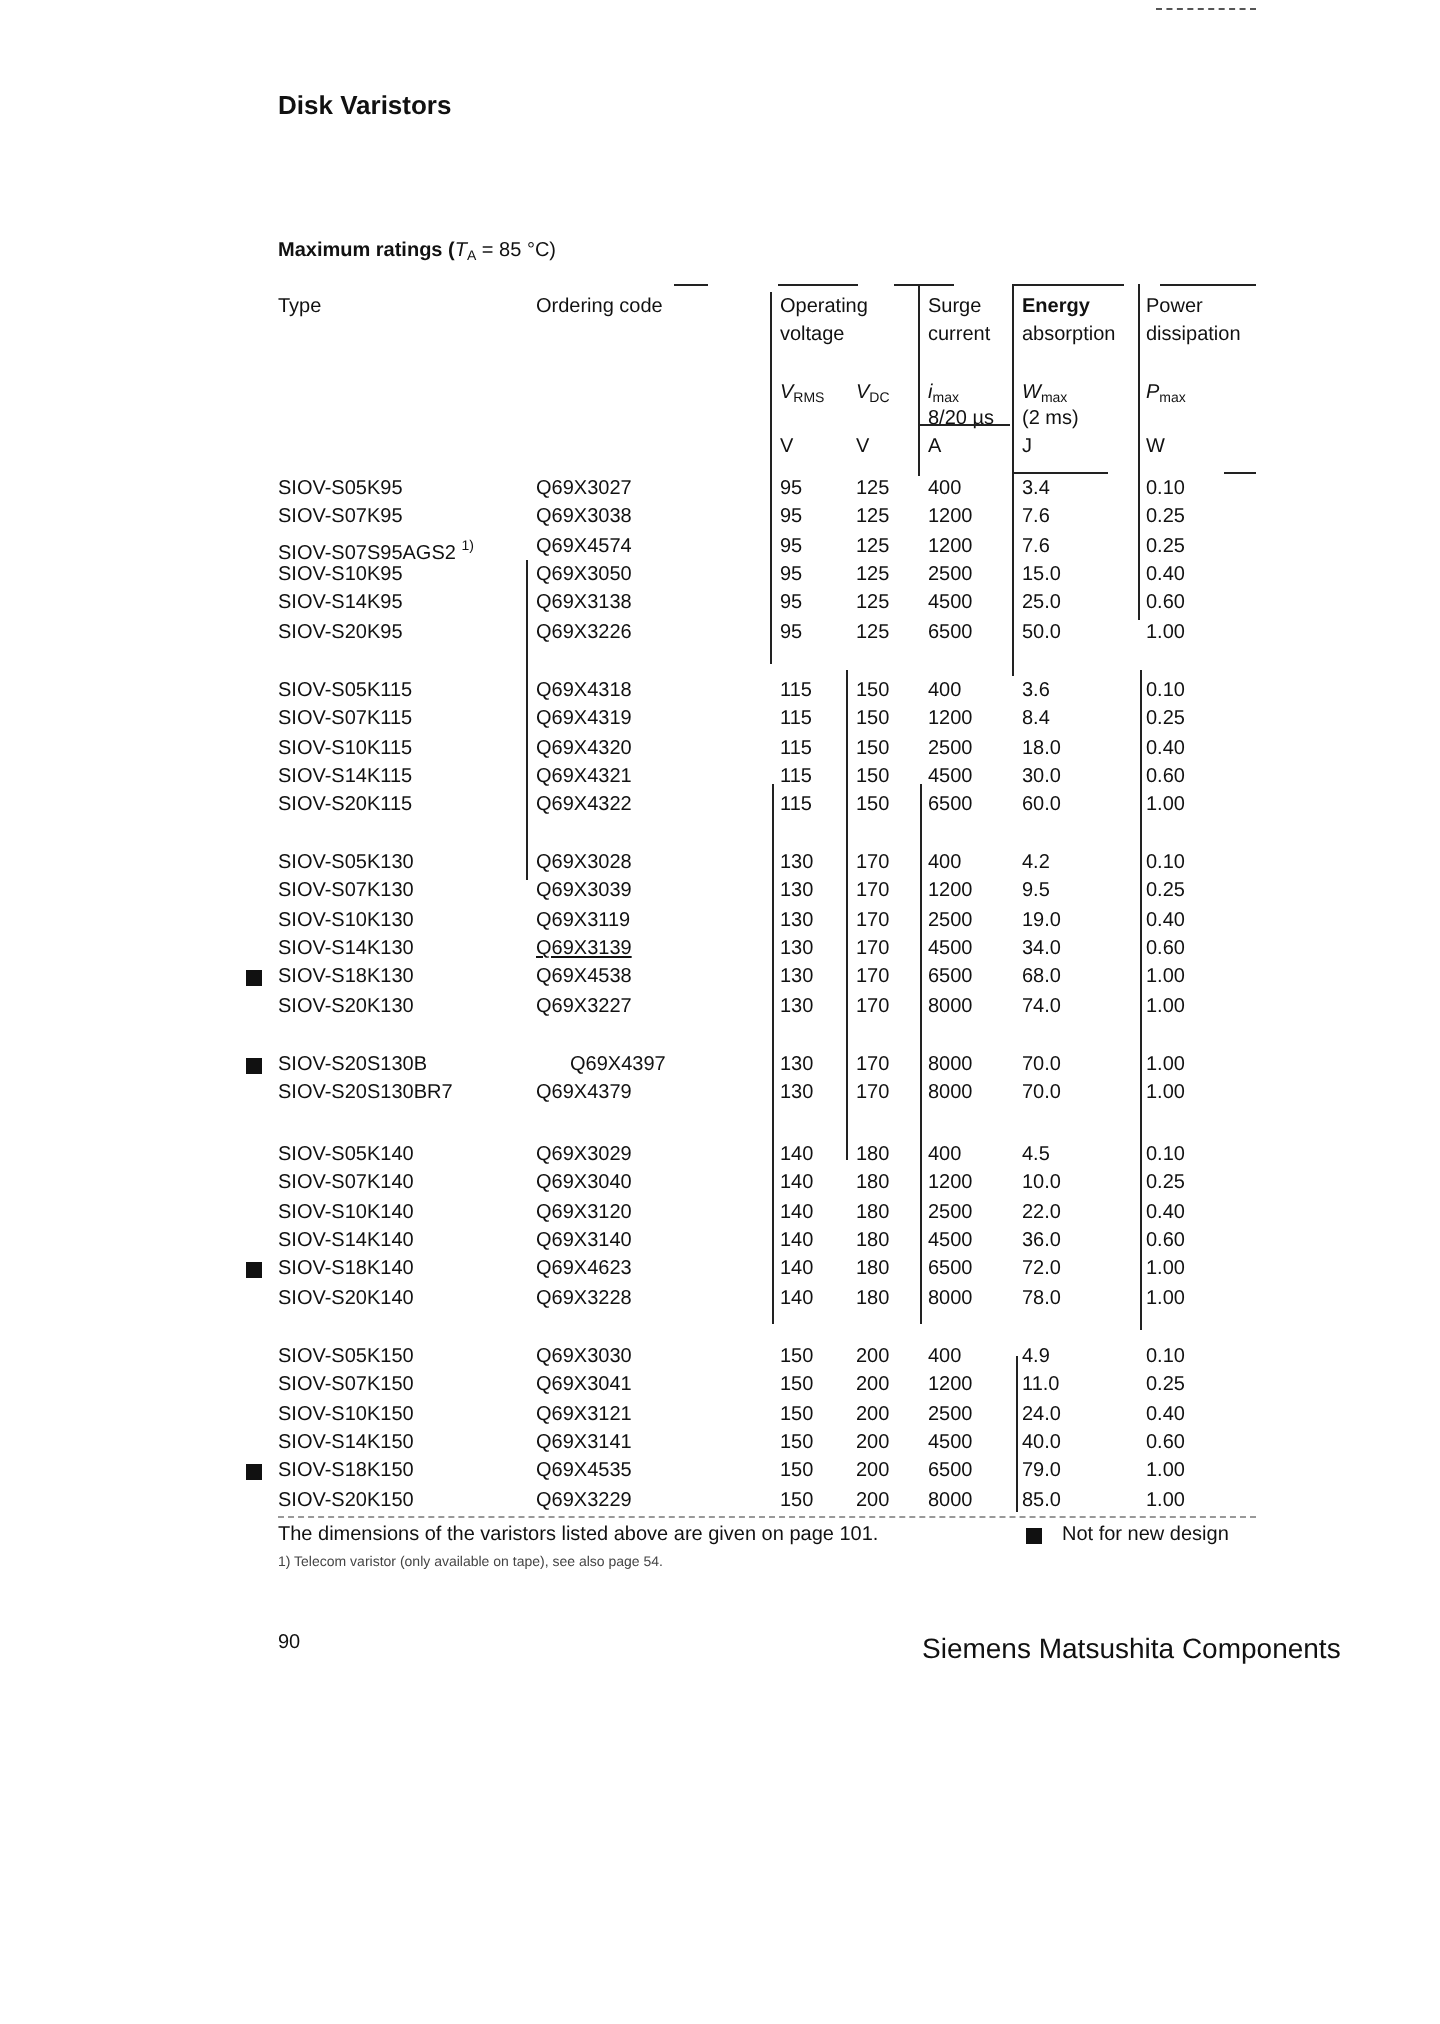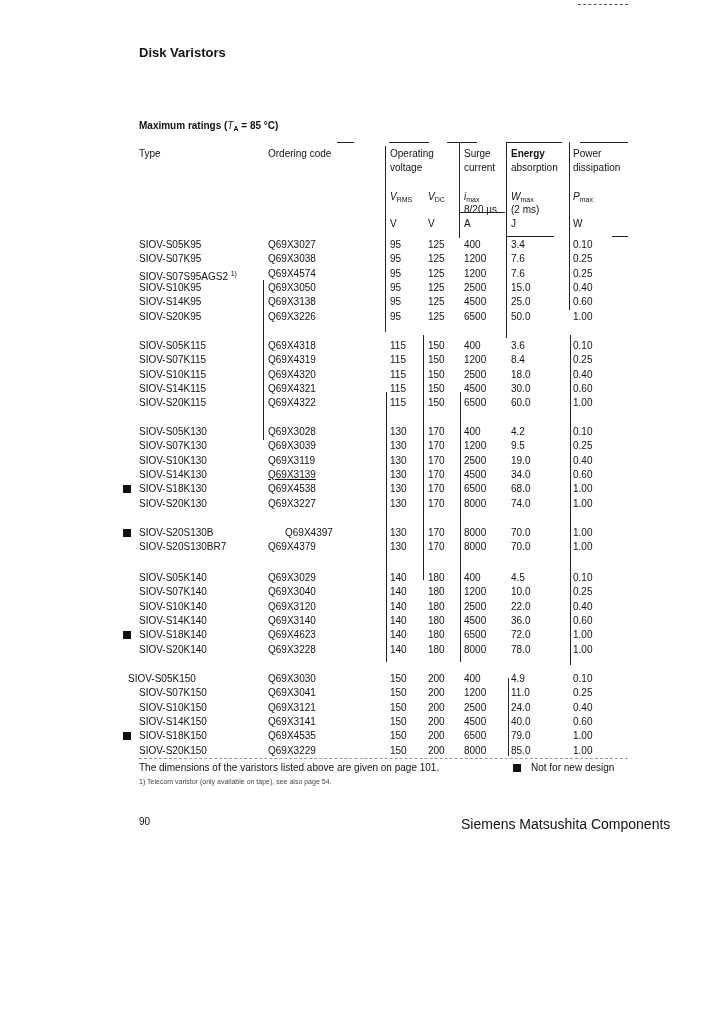--- a/index.html
+++ b/index.html
@@ -4,21 +4,21 @@
 <style>
   html, body { margin:0; padding:0; background:#ffffff; }
   body { width:720px; height:1012px; position:relative; overflow:hidden;
          font-family:"Liberation Sans", sans-serif; color:#111; }
   .abs { position:absolute; }
   .topmark { position:absolute; top:4px; left:578px; height:2px; width:50px;
              border-top:1px dashed #555; }
   .title { left:139px; top:45px; font-size:13px; font-weight:bold; }
   .subtitle { left:139px; top:120px; font-size:10px; font-weight:bold; }
   .subtitle i { font-weight:normal; font-style:italic; }
-  .subtitle .n { font-weight:bold;text-align:center; }
+  .subtitle .n { font-weight:normal;text-align:center; }
   .hdr { font-size:10px; line-height:14px; }
   .cell { position:absolute; font-size:10px; line-height:14px; white-space:nowrap; }
   .vline { position:absolute; width:1px; background:#222; }
   .hline { position:absolute; height:1px; background:#222; }
   .marker { position:absolute; width:8px; height:8px; background:#111; }
   .foot1 { left:139px; top:762px; font-size:10px; }
   .foot2 { left:139px; top:778px; font-size:7px; color:#444; }
   .foot-r { left:513px; top:762px; font-size:10px; }
   .pagenum { left:139px; top:816px; font-size:10px; }
   .publisher { left:461px; top:816px; font-size:14px; }
@@ -304,21 +304,21 @@
       <div>
         <div class="cell" style="left: 139px; top: 642.5px;">SIOV-S20K140</div>
         <div class="cell" style="left: 268px; top: 642.5px;">Q69X3228</div>
         <div class="cell" style="left: 390px; top: 642.5px;">140</div>
         <div class="cell" style="left: 428px; top: 642.5px;">180</div>
         <div class="cell" style="left: 464px; top: 642.5px;">8000</div>
         <div class="cell" style="left: 511px; top: 642.5px;">78.0</div>
         <div class="cell" style="left: 573px; top: 642.5px;">1.00</div>
       </div>
       <div>
-        <div class="cell" style="left: 128px; top: 672px;">SIOV-S05K150</div>
+        <div class="cell" style="left: 139px; top: 672px;">SIOV-S05K150</div>
         <div class="cell" style="left: 268px; top: 672px;">Q69X3030</div>
         <div class="cell" style="left: 390px; top: 672px;">150</div>
         <div class="cell" style="left: 428px; top: 672px;">200</div>
         <div class="cell" style="left: 464px; top: 672px;">400</div>
         <div class="cell" style="left: 511px; top: 672px;">4.9</div>
         <div class="cell" style="left: 573px; top: 672px;">0.10</div>
       </div>
       <div>
         <div class="cell" style="left: 139px; top: 686.3px;">SIOV-S07K150</div>
         <div class="cell" style="left: 268px; top: 686.3px;">Q69X3041</div>

